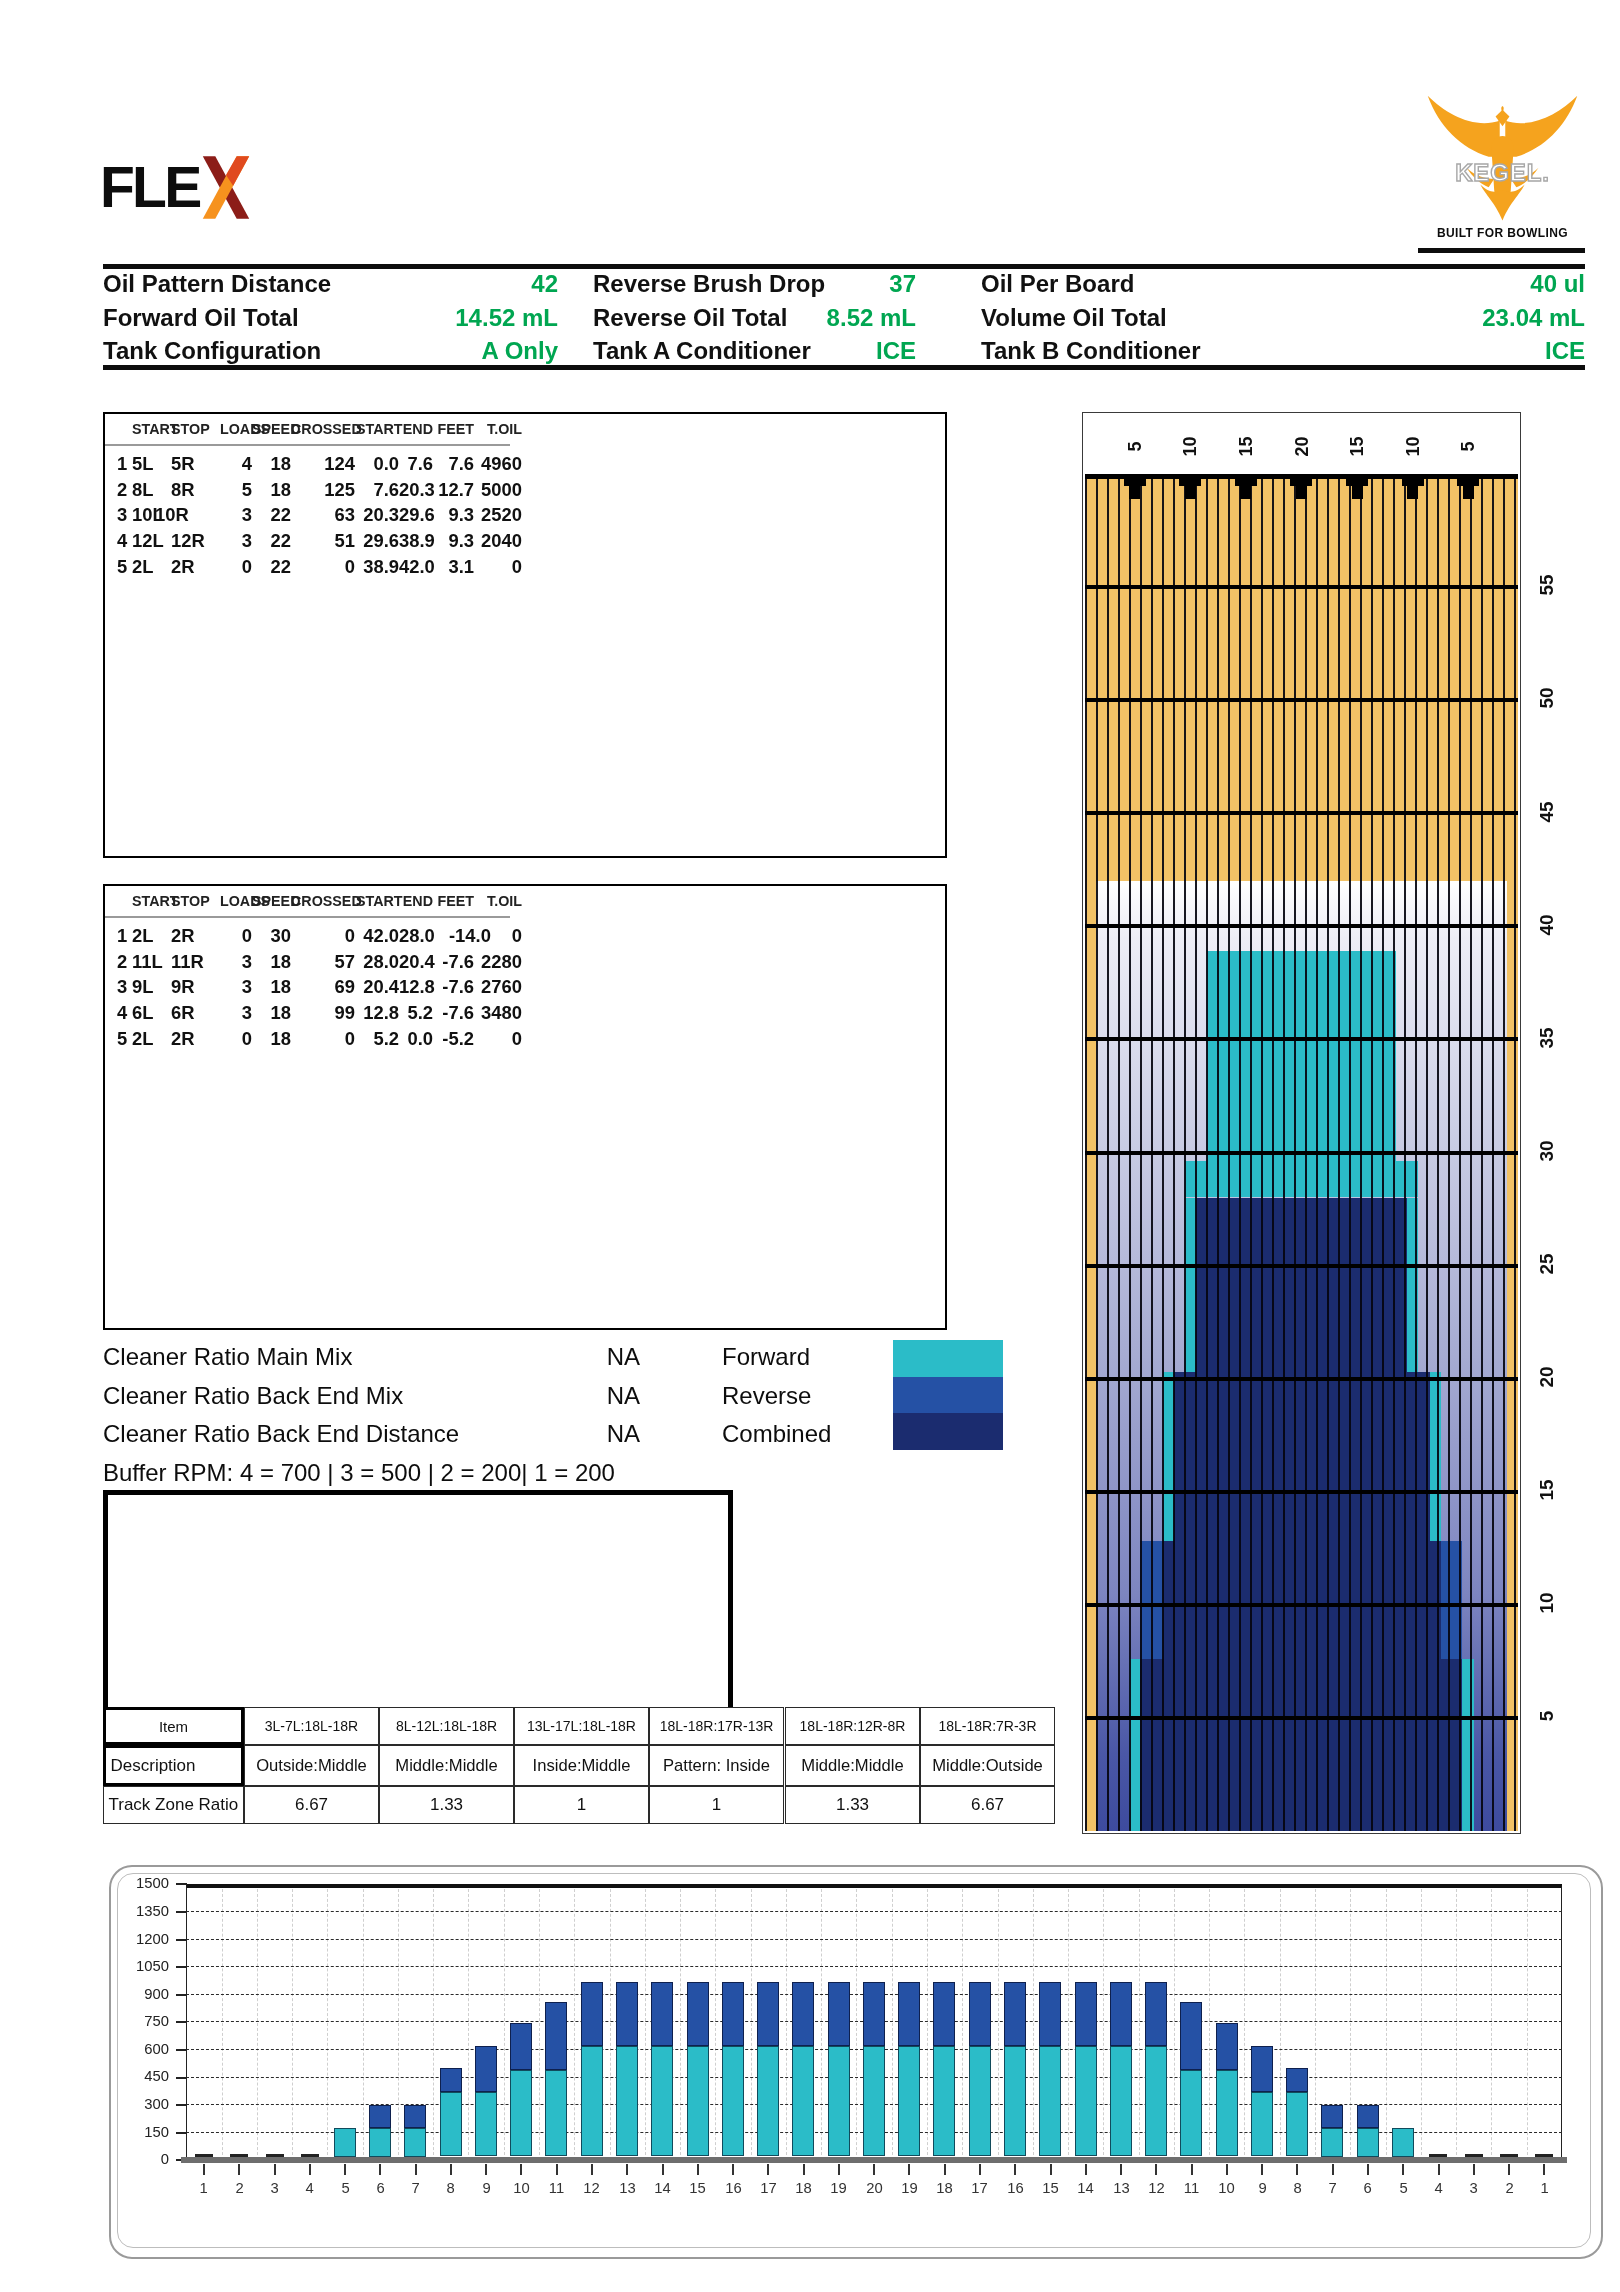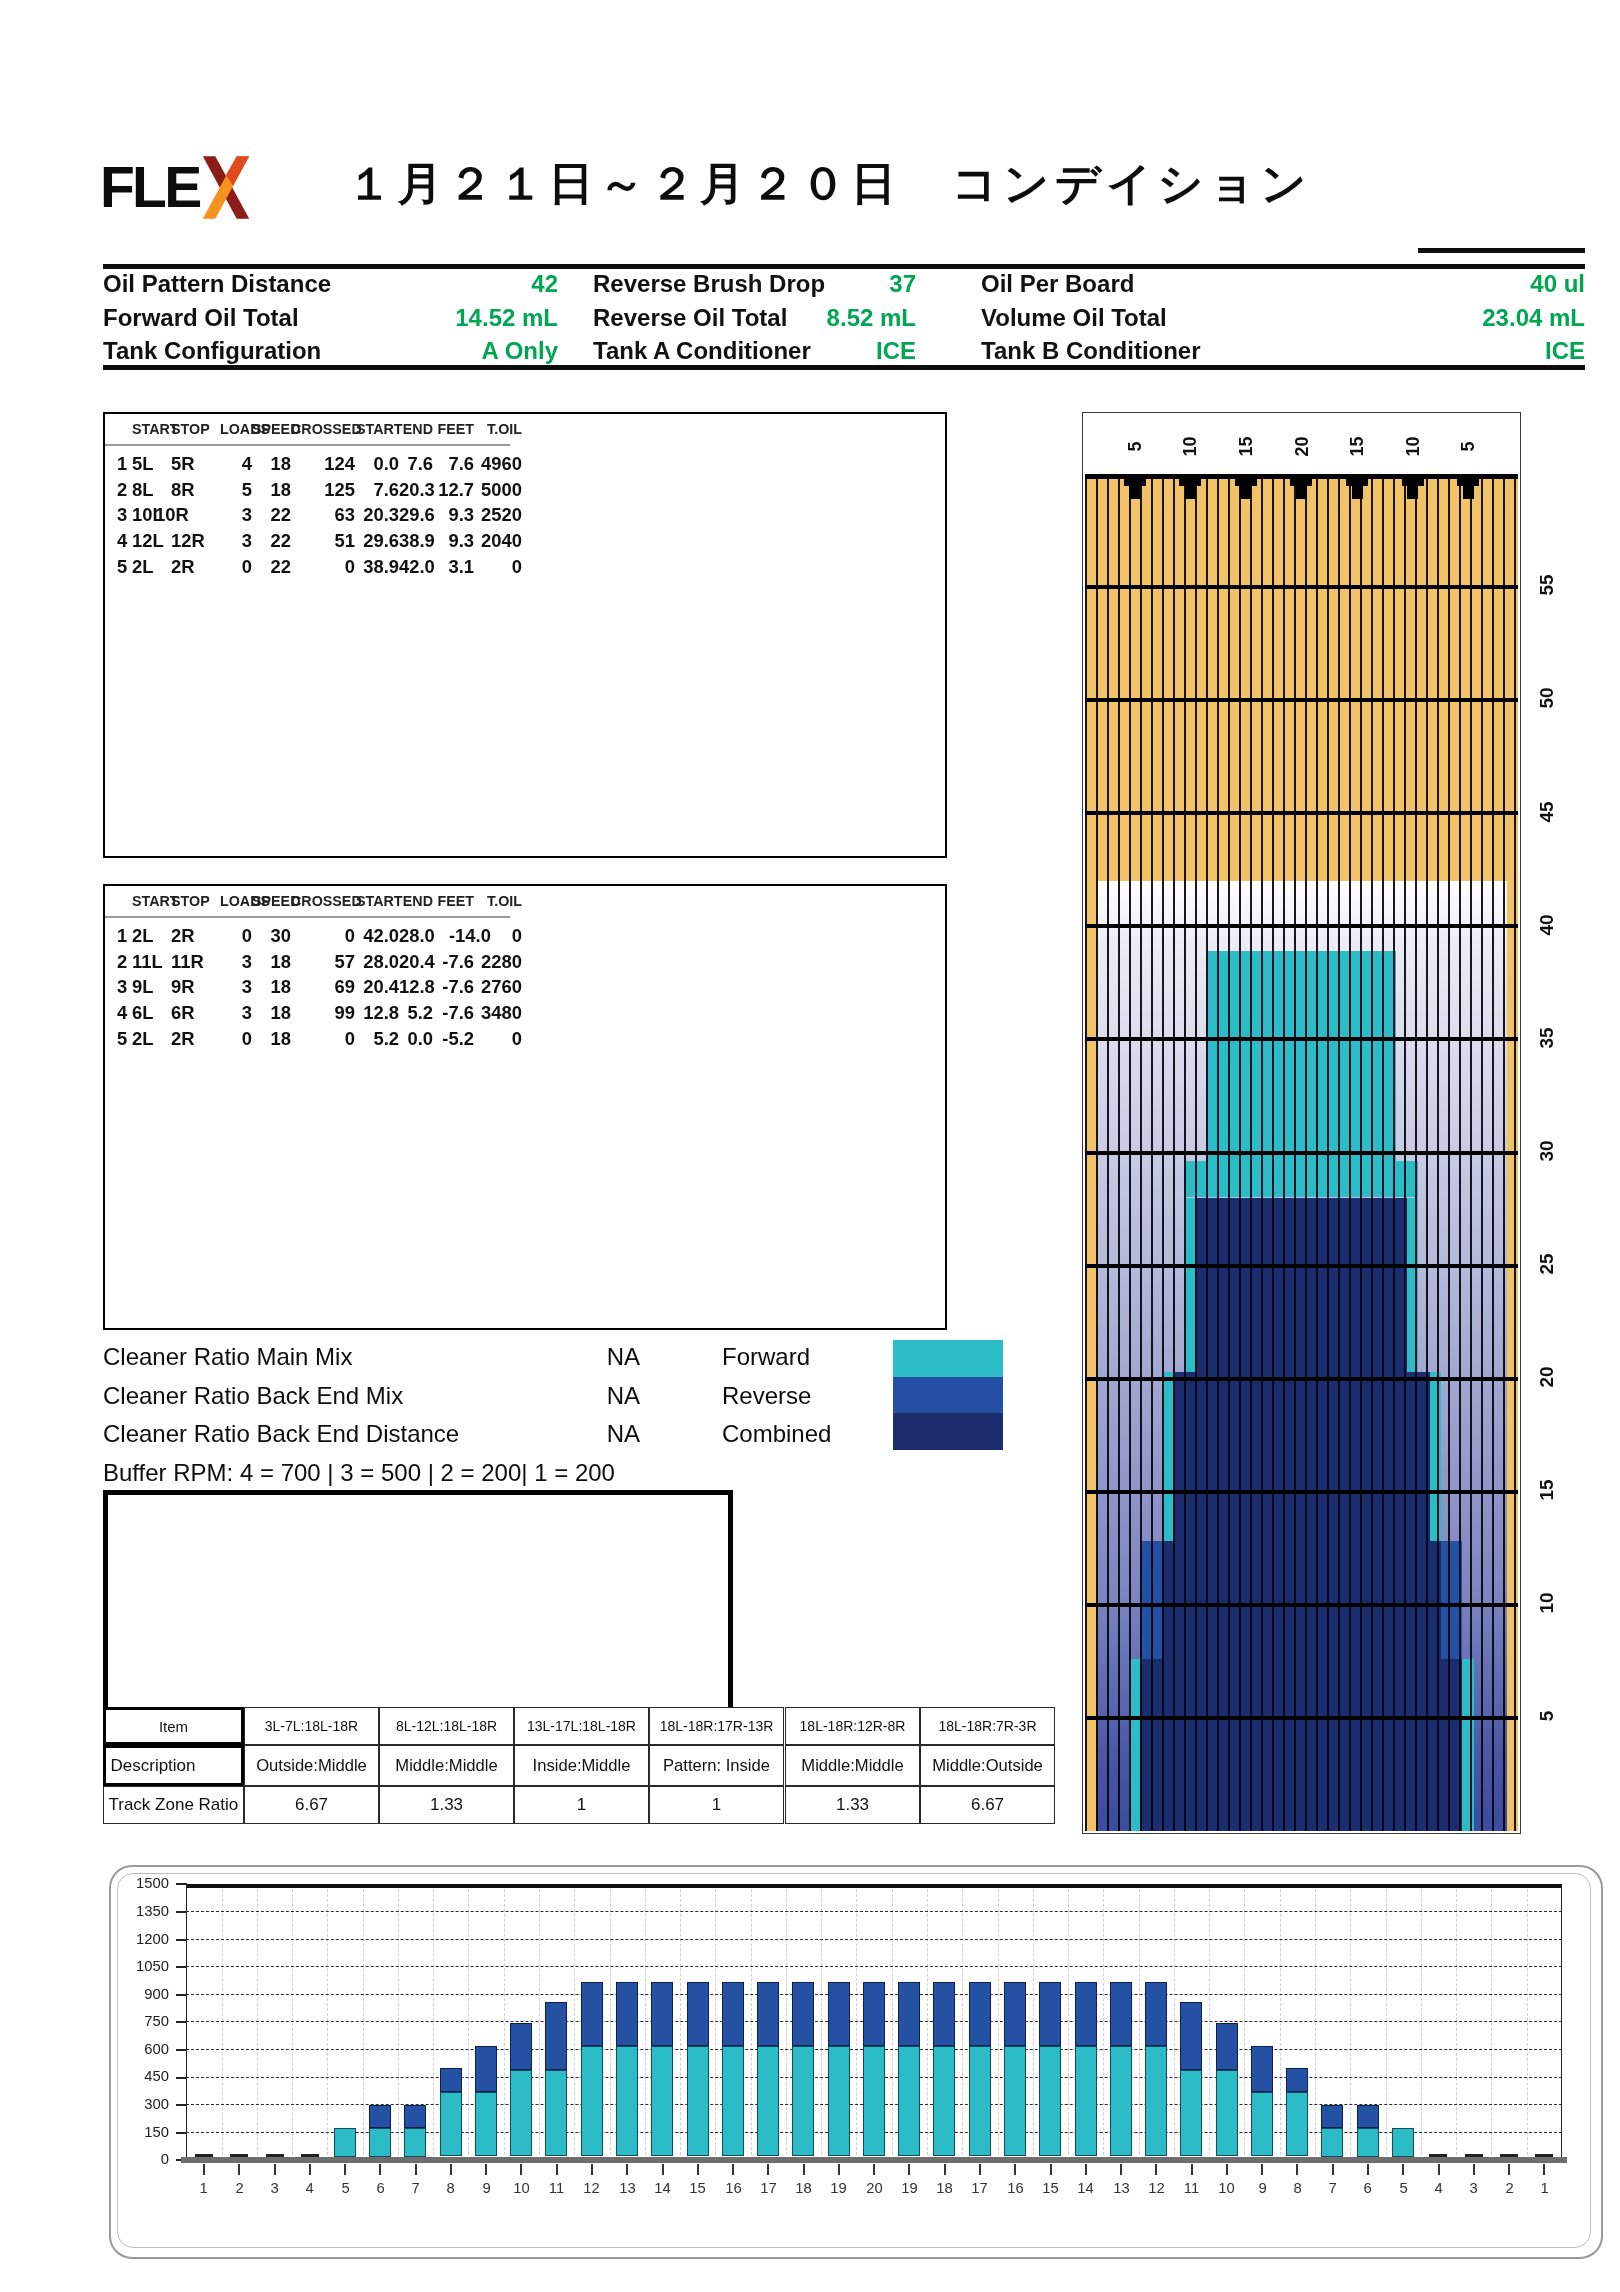--- a/index.html
+++ b/index.html
@@ -33,22 +33,39 @@
     <span class="flex-fle">FLE</span>
     <span class="abs" style="position:relative;width:50px;height:63px;display:inline-block;">
       <svg width="50" height="63" viewBox="0 0 56 70" style="position:absolute;left:1.8px;top:-2.7px;">
         <polygon points="2,0 16,0 54,70 40,70" fill="#8C1D18"></polygon>
         <polygon points="40,0 54,0 16,70 2,70" fill="#F6921E"></polygon>
         <polygon points="40,0 54,0 36,33 28,21" fill="#E04A1F"></polygon>
       </svg>
     </span>
   </div>
 
-  <div class="abs page-title" style="left:347px;top:154px;">１月２１日～２月２０日　コンデイション</div>
-
+
+  <div class="abs kegel-wrap" style="left:1419px;top:93px;width:167px;">
+    <div style="position:relative;width:167px;height:133px;">
+      <svg width="167" height="133" viewBox="0 0 120 96">
+        <g fill="#F5A31E">
+          <path d="M60 14 C57 8 63 8 60 14 L63 20 L57 20 Z"></path>
+          <path d="M60 12 L55 17 L60 24 L65 17 Z"></path>
+          <path d="M58 20 C40 26 20 16 6 2 C14 24 30 40 50 46 L58 46 Z"></path>
+          <path d="M62 20 C80 26 100 16 114 2 C106 24 90 40 70 46 L62 46 Z"></path>
+          <path d="M52 40 C52 28 68 28 68 40 L66 70 C66 76 54 76 54 70 Z"></path>
+          <path d="M44 66 C48 74 54 78 60 92 C66 78 72 74 76 66 C70 72 66 72 60 70 C54 72 50 72 44 66 Z"></path>
+          <path d="M34 54 C40 60 48 62 54 62 L50 68 C44 66 38 60 34 54 Z"></path>
+          <path d="M86 54 C80 60 72 62 66 62 L70 68 C76 66 82 60 86 54 Z"></path>
+        </g>
+      </svg>
+      <div class="kegel-word">KEGEL.</div>
+    </div>
+    <div class="kegel-tag">BUILT FOR BOWLING</div>
+  </div>
   <div class="abs rule" style="left:1418px;top:248px;width:167px;height:4.5px;"></div>
 
   <div class="abs rule" style="left:103px;top:264px;width:1482px;height:5.4px;"></div>
   <div class="abs rule" style="left:103px;top:365px;width:1482px;height:5.4px;"></div>
   <div id="info-rows"></div>
 
   <div class="abs pass-box" style="left:103px;top:412px;width:840px;height:442px;" id="fwd-box">
       <div class="pass-header" style="position: absolute; left: 27px; top: 7.2px; width: 39px; text-align: left;">START</div>
       <div class="pass-header" style="position: absolute; left: 66px; top: 7.2px; width: 48px; text-align: left;">STOP</div>
       <div class="pass-header" style="position: absolute; left: 115px; top: 7.2px; width: 32px; text-align: right;">LOADS</div>

